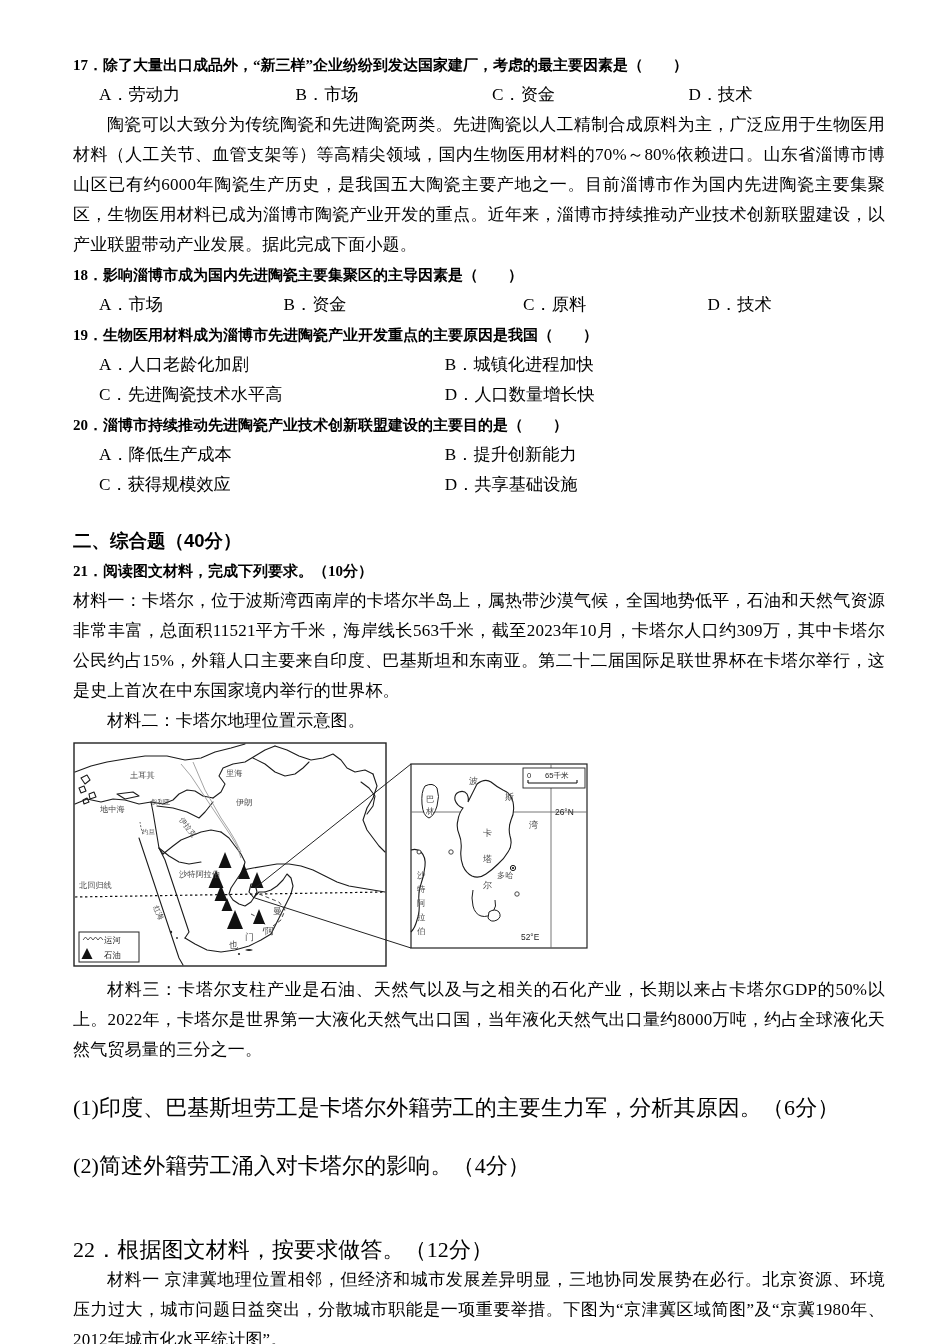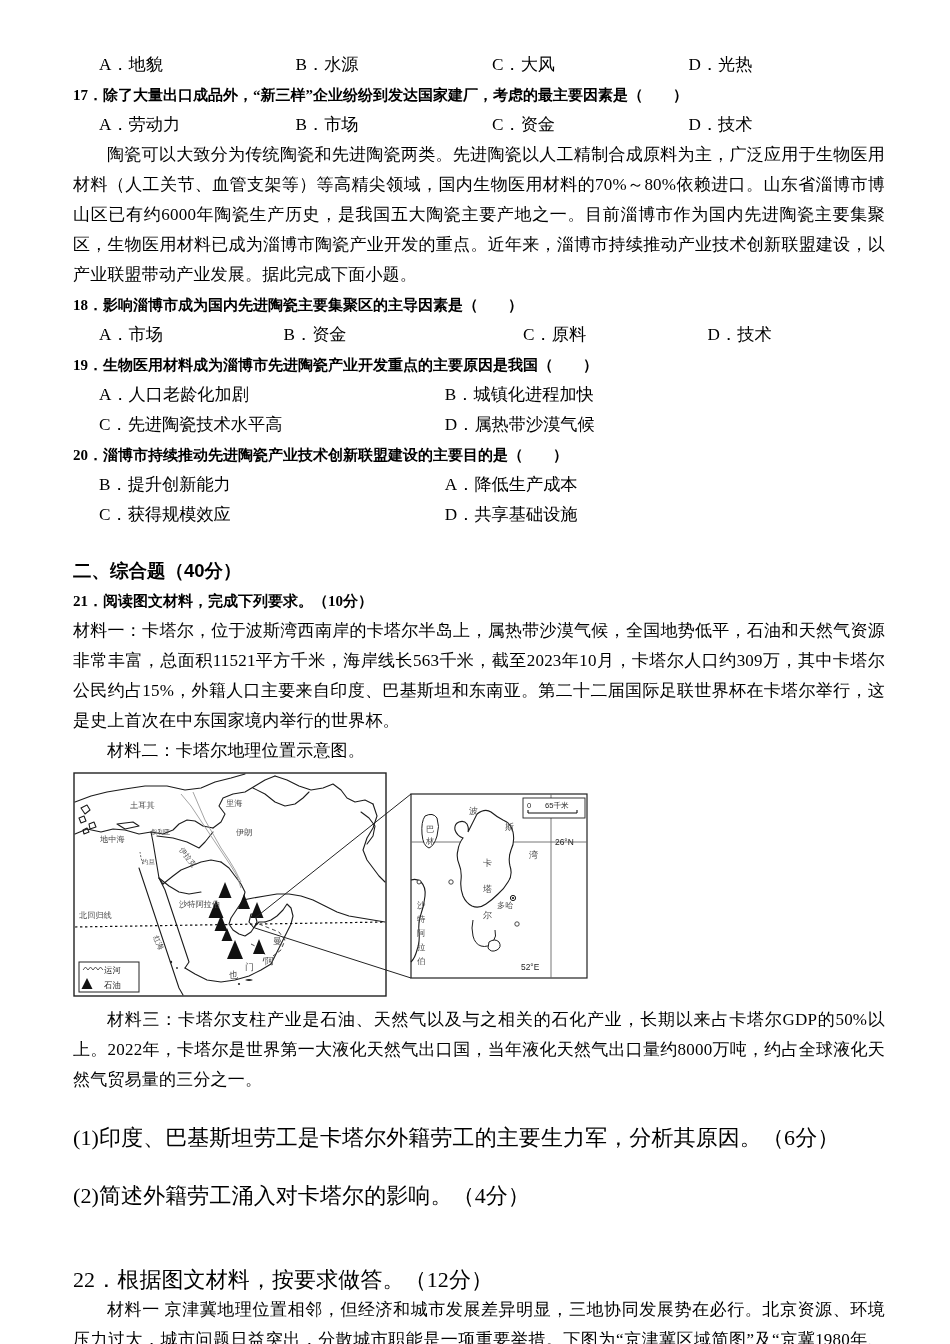--- a/index.html
+++ b/index.html
@@ -100,26 +100,20 @@
     font-family: "Liberation Sans", "DejaVu Sans", sans-serif;
     fill: #222;
   }
 </style>
 </head>
 <body>
 
 <div class="page">
   <div class="content">
 
-    <div class="opt-row opt-4">
-      <span class="opt">A．地貌</span>
-      <span class="opt">B．水源</span>
-      <span class="opt">C．大风</span>
-      <span class="opt">D．光热</span>
-    </div>
 
     <div class="q-stem">17．除了大量出口成品外，“新三样”企业纷纷到发达国家建厂，考虑的最主要因素是（　　）</div>
     <div class="opt-row opt-4">
       <span class="opt">A．劳动力</span>
       <span class="opt">B．市场</span>
       <span class="opt">C．资金</span>
       <span class="opt">D．技术</span>
     </div>
 
     <div class="para indent2">陶瓷可以大致分为传统陶瓷和先进陶瓷两类。先进陶瓷以人工精制合成原料为主，广泛应用于生物医用材料（人工关节、血管支架等）等高精尖领域，国内生物医用材料的70%～80%依赖进口。山东省淄博市博山区已有约6000年陶瓷生产历史，是我国五大陶瓷主要产地之一。目前淄博市作为国内先进陶瓷主要集聚区，生物医用材料已成为淄博市陶瓷产业开发的重点。近年来，淄博市持续推动产业技术创新联盟建设，以产业联盟带动产业发展。据此完成下面小题。</div>
@@ -132,27 +126,27 @@
       <span class="opt">D．技术</span>
     </div>
 
     <div class="q-stem">19．生物医用材料成为淄博市先进陶瓷产业开发重点的主要原因是我国（　　）</div>
     <div class="opt-row opt-2 narrow">
       <span class="opt">A．人口老龄化加剧</span>
       <span class="opt">B．城镇化进程加快</span>
     </div>
     <div class="opt-row opt-2 narrow">
       <span class="opt">C．先进陶瓷技术水平高</span>
-      <span class="opt">D．属热带沙漠气候</span>
+      <span class="opt">D．人口数量增长快</span>
     </div>
 
     <div class="q-stem">20．淄博市持续推动先进陶瓷产业技术创新联盟建设的主要目的是（　　）</div>
     <div class="opt-row opt-2 narrow">
+      <span class="opt">A．降低生产成本</span>
       <span class="opt">B．提升创新能力</span>
-      <span class="opt">A．降低生产成本</span>
     </div>
     <div class="opt-row opt-2 narrow">
       <span class="opt">C．获得规模效应</span>
       <span class="opt">D．共享基础设施</span>
     </div>
 
     <div class="spacer-lg"></div>
 
     <div class="section-title">二、综合题（40分）</div>
 

